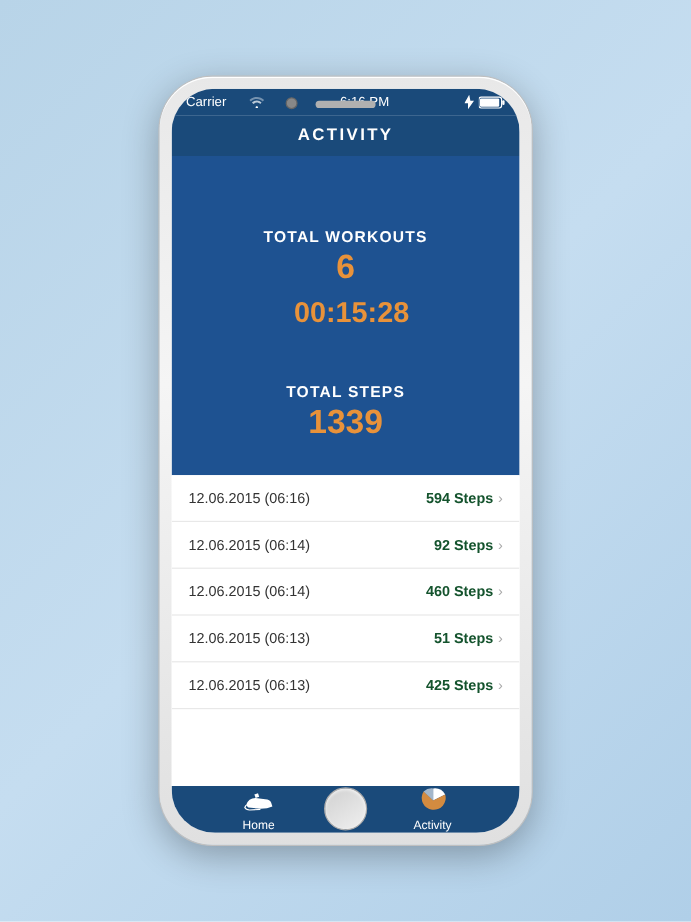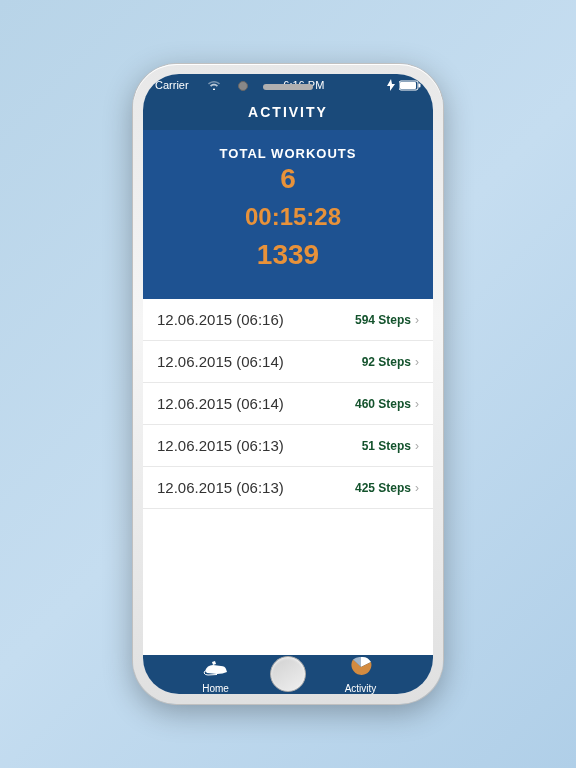--- a/index.html
+++ b/index.html
@@ -114,20 +114,21 @@
       text-align: center;
       flex-shrink: 0;
     }
 
     .stat-label {
       color: white;
       font-size: 13px;
       font-weight: 700;
       letter-spacing: 1px;
       margin-bottom: 2px;
+      margin-top: 44px;
     }
 
     .stat-value {
       color: #e8923a;
       font-size: 28px;
       font-weight: 700;
       margin-bottom: 8px;
     }
 
     .stat-value.time {
@@ -145,21 +146,21 @@
     .list-item {
       display: flex;
       justify-content: space-between;
       align-items: center;
       padding: 12px 14px;
       border-bottom: 1px solid #e8e8e8;
     }
 
     .list-item-date {
       color: #333;
-      font-size: 15px;
+      font-size: 12px;
     }
 
     .list-item-right {
       display: flex;
       align-items: center;
       gap: 4px;
     }
 
     .list-item-steps {
       color: #14532d;
@@ -236,20 +237,21 @@
     </div>
 
     <div class="nav-bar">
       <span>ACTIVITY</span>
     </div>
 
     <div class="stats-section">
       <div class="stat-label">TOTAL WORKOUTS</div>
       <div class="stat-value">6</div>
       <div class="stat-value time">00:15:28</div>
+      <div class="stat-label">TOTAL STEPS</div>
       <div class="stat-value">1339</div>
     </div>
 
     <div class="list-section" id="activity-list">
     <div class="list-item">
       <span class="list-item-date">12.06.2015 (06:16)</span>
       <div class="list-item-right">
         <span class="list-item-steps">594 Steps</span>
         <span class="chevron">›</span>
       </div>

